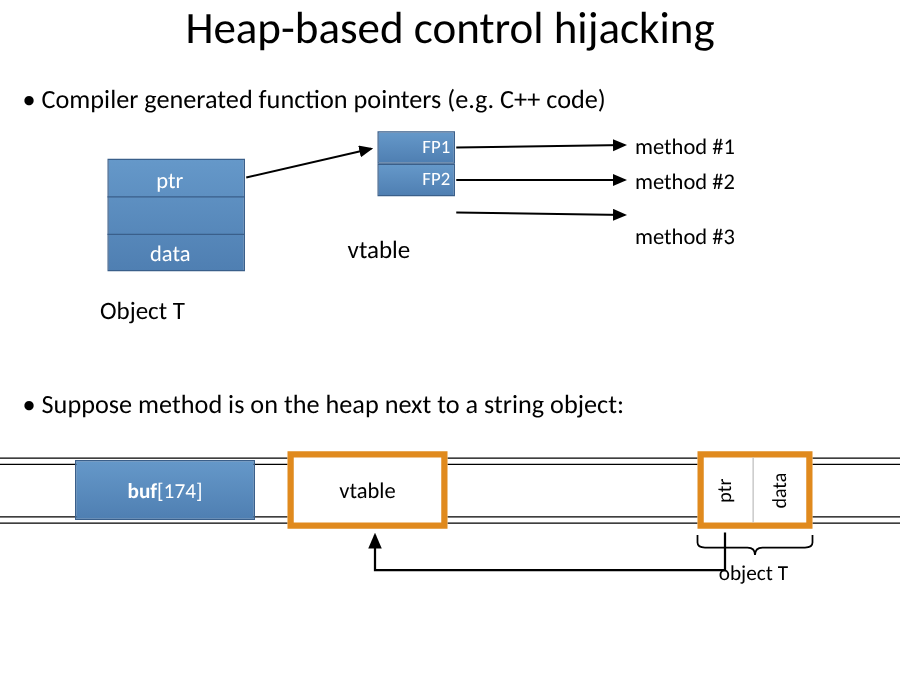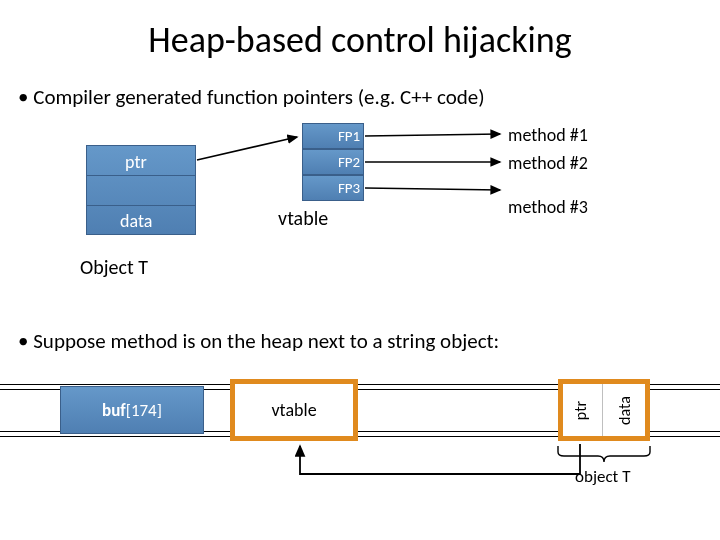--- a/index.html
+++ b/index.html
@@ -8,21 +8,20 @@
     height: 540px;
     background: #fff;
     font-family: Calibri, Arial, sans-serif;
     color: #000;
     position: relative;
     overflow: hidden;
   }
   .title {
     font-size: 36px;
     text-align: center;
-    padding-top: 18px;
     font-weight: 400;
   }
   .bullet1 {
     font-size: 21px;
     margin: 22px 0 0 18px;
   }
   .bullet2 {
     font-size: 21px;
     margin: 8px 0 0 18px;
   }
@@ -139,21 +138,20 @@
 
   <div class="obj-box" style="left:86px; top:35px; width:110px; height:90px;"></div>
   <div class="obj-sep" style="left:86px; top:65px; width:110px;"></div>
   <div class="obj-sep" style="left:86px; top:95px; width:110px;"></div>
   <div class="method-label" style="left:125px; top:41px; color:#fff;">ptr</div>
   <div class="method-label" style="left:120px; top:100px; color:#fff;">data</div>
   <div class="objT-label" style="left:80px; top:145px;">Object  T</div>
 
   <div class="fp-cell" style="left:302px; top:13px; width:62px; height:26px;">FP1</div>
   <div class="fp-cell" style="left:302px; top:39px; width:62px; height:26px;">FP2</div>
-  <div class="fp-cell" style="left:302px; top:65px; width:62px; height:26px;">FP3</div>
   <div class="vtable-label" style="left:278px; top:96px;">vtable</div>
 
   <div class="method-label" style="left:508px; top:14px;">method #1</div>
   <div class="method-label" style="left:508px; top:42px;">method #2</div>
   <div class="method-label" style="left:508px; top:86px;">method #3</div>
 
   <svg class="arrow-layer" width="720" height="210">
     <defs>
       <marker id="ah" markerWidth="8" markerHeight="8" refX="6" refY="3" orient="auto">
         <path d="M0,0 L7,3 L0,6 Z" fill="#000"></path>

